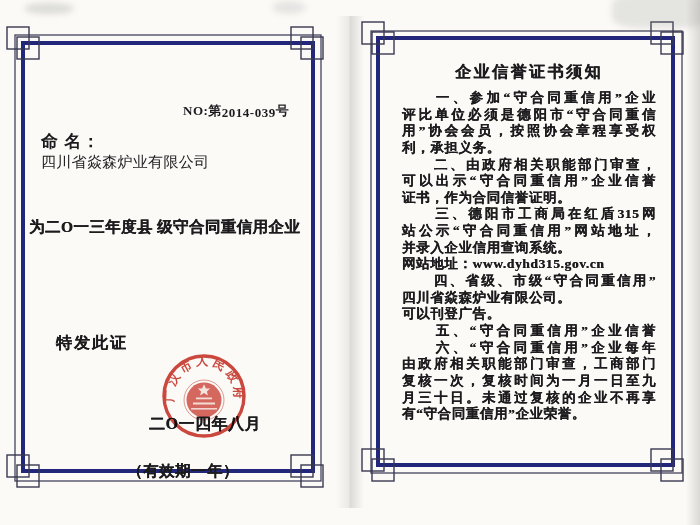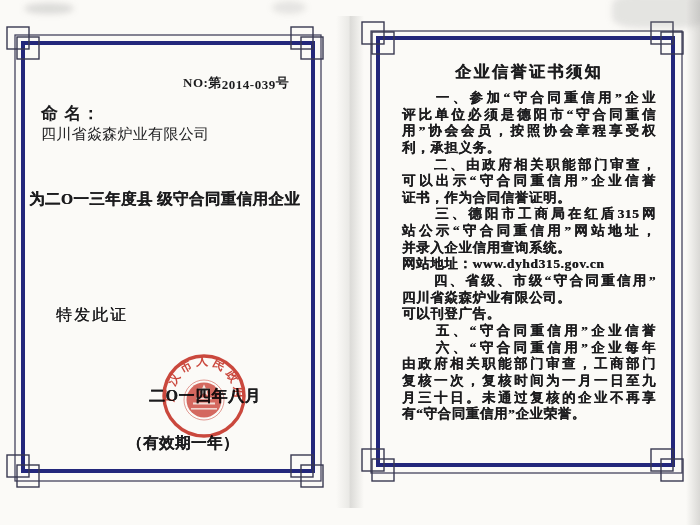--- a/index.html
+++ b/index.html
@@ -8,31 +8,31 @@
     position:relative; width:700px; height:525px; overflow:hidden;
     background:#fbfaf7;
     font-family:"Liberation Serif", serif;
     color:#1c1c1e;
   }
   .page { position:absolute; }
   .page svg.borders { position:absolute; left:0; top:0; overflow:visible; }
   .page-left  { left:8px;  top:26px; width:325px; height:470px; }
   .page-right { left:364px; top:22px; width:330px; height:465px; }
 
-  .abs { position:absolute; white-space:pre; }
+  .abs { position:absolute; white-space:pre;margin-top:28px; }
 
   
   .no-line { left:175px; top:48px; font-size:13px; font-weight:bold; letter-spacing:.5px; }
   .no-num  { display:inline-block; transform:translateY(2px); }
   .name-line { left:29px; top:76px; display:flex; align-items:baseline;flex-direction:column; }
   .name-label { font-size:17px; font-weight:bold; letter-spacing:1px; }
   .company    { font-size:15px; font-weight:normal; margin-left:4px; letter-spacing:.3px; }
   .award-line { left:21px; top:163px; font-size:15.5px; font-weight:bold; letter-spacing:.4px;
                 text-shadow:.4px 0 0 currentColor; }
-  .issue-line { left:48px; top:279px; font-size:16px; font-weight:normal; letter-spacing:2px;
+  .issue-line { left:48px; top:279px; font-size:16px; font-weight:bold; letter-spacing:2px;
                 text-shadow:.3px 0 0 currentColor; }
   .date-line  { left:141px; top:360px; font-size:16px; font-weight:bold; letter-spacing:.5px;
                 z-index:1; text-shadow:.3px 0 0 currentColor; }
   .validity-line { left:119px; top:407px; font-size:15.5px; font-weight:bold; letter-spacing:.5px;
                 text-shadow:.3px 0 0 currentColor; }
   .seal { position:absolute; left:146px; top:320px; width:100px; height:100px;
           mix-blend-mode:multiply; opacity:.9; z-index:2; }
 
   
   .notice-title { position:absolute; left:0; top:40px; width:330px; text-align:center;

